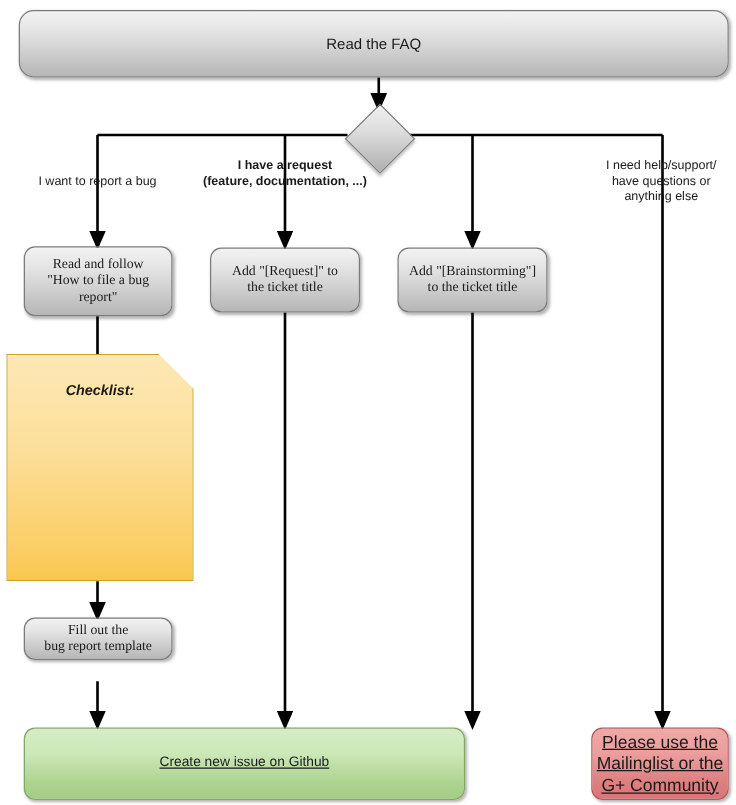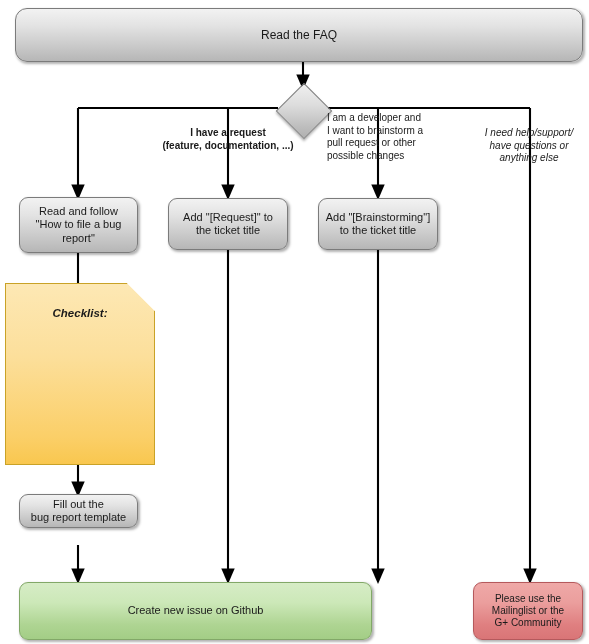--- a/index.html
+++ b/index.html
@@ -47,38 +47,39 @@
     background: linear-gradient(to bottom, #f2f2f2 0%, #e3e3e3 32%, #c9c9c9 72%, #b6b6b6 100%);
     box-shadow: 1.5px 1.5px 2.5px rgba(0,0,0,0.30);
   }
 
   
   .proc-top {
     border-radius: 12px;
     font-size: 12px;
   }
 
-  .proc-sm { font-size: 11px; }
+  .proc-sm { font-size: 11px; font-family: Liberation Serif, serif; }
 
   
   .term-green {
     border: 1.4px solid #82a868;
     border-radius: 9px;
     background: linear-gradient(to bottom, #d6ecc6 0%, #cce8b8 35%, #aed492 75%, #a3cd86 100%);
     box-shadow: 1.5px 1.5px 2.5px rgba(0,0,0,0.30);
     font-size: 11px;
   }
 
   
   .term-red {
     border: 1.4px solid #b5595c;
     border-radius: 9px;
     background: linear-gradient(to bottom, #efa9a7 0%, #eb9e9d 35%, #df7f80 75%, #d97577 100%);
     box-shadow: 1.5px 1.5px 2.5px rgba(0,0,0,0.30);
-    font-size: 10px;
+    font-size: 14px;
+    text-decoration: underline;
   }
 
   
   .decision {
     position: absolute;
     width: 38px;
     height: 38px;
     transform: rotate(45deg);
     border: 1.4px solid #7b7b7b;
     background: linear-gradient(135deg, #f0f0f0 0%, #dcdcdc 40%, #bdbdbd 80%, #b0b0b0 100%);
@@ -166,30 +167,27 @@
       <path d="M228,250 L228,576" marker-end="url(#arrow)"></path>
 
       <path d="M378,250 L378,576" marker-end="url(#arrow)"></path>
     </g>
   </svg>
 
   <div class="node proc proc-top" style="left:15px; top:8px; width:568px; height:54px;">Read the FAQ</div>
 
   <div class="decision" style="left:284px; top:91px;"></div>
 
+  <div class="elabel c" style="left:8px; top:140px; width:140px;">I want to report a bug</div>
 
   <div class="elabel c" style="left:155px; top:127px; width:146px;font-weight:bold;">I have a request
 (feature, documentation, ...)</div>
 
-  <div class="elabel l" style="left:327px; top:112px; width:125px;">I am a developer and
-I want to brainstorm a
-pull request or other
-possible changes</div>
-
-  <div class="elabel c" style="left:469px; top:127px; width:120px;font-style:italic;">I need help/support/
+
+  <div class="elabel c" style="left:469px; top:127px; width:120px;">I need help/support/
 have questions or
 anything else</div>
 
   <div class="node proc proc-sm" style="left:19px; top:197px; width:119px; height:56px;">Read and follow
 "How to file a bug
 report"</div>
 
   <div class="node proc proc-sm" style="left:168px; top:198px; width:120px; height:52px;">Add "[Request]" to
 the ticket title</div>
 
@@ -200,19 +198,19 @@
     <div class="note-bg"></div>
     <div class="note-fold"></div>
     <div class="note-inner">
       <div class="note-title">Checklist:</div>
     </div>
   </div>
 
   <div class="node proc proc-sm" style="left:19px; top:494px; width:119px; height:34px;">Fill out the
 bug report template</div>
 
-  <div class="node term-green" style="left:19px; top:582px; width:353px; height:58px;">Create new issue on Github</div>
+  <div class="node term-green" style="left:19px; top:582px; width:353px; height:58px;text-decoration:underline;">Create new issue on Github</div>
 
   <div class="node term-red" style="left:473px; top:582px; width:110px; height:58px;">Please use the
 Mailinglist or the
 G+ Community</div>
 
 </div>
 
 </body></html>

